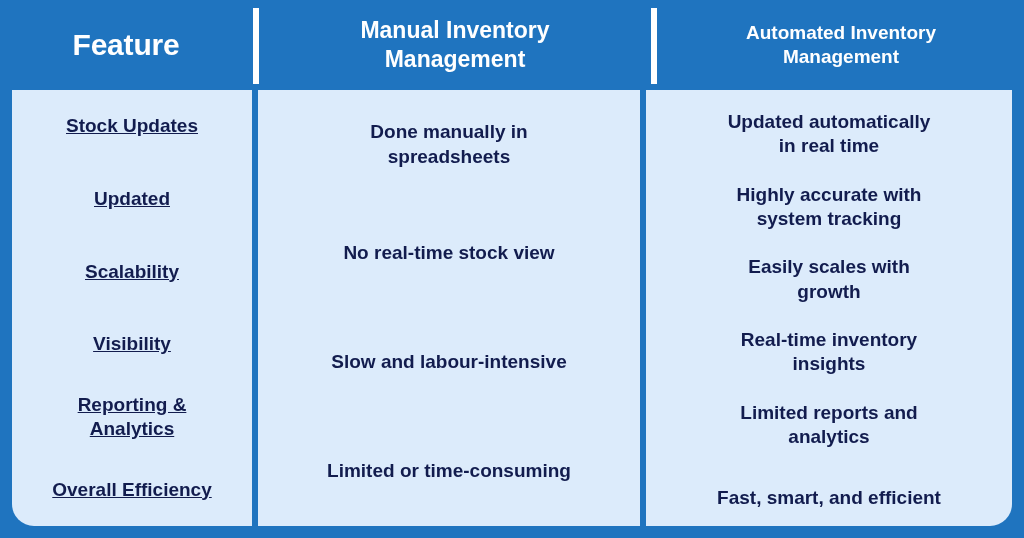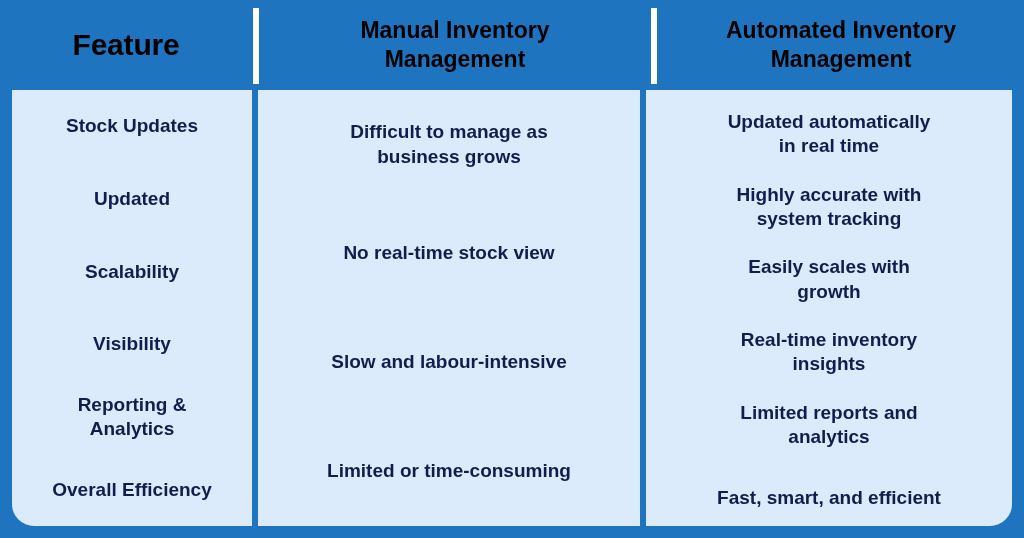--- a/index.html
+++ b/index.html
@@ -32,21 +32,21 @@
     height: 90px;
     flex: 0 0 90px;
     display: flex;
     background: #1f74bf;
   }
   .header-cell {
     display: flex;
     align-items: center;
     justify-content: center;
     text-align: center;
-    color: #000000;
+    color: #ffffff;
     box-sizing: border-box;
     padding: 0 10px;
   }
   .header-cell.col-feature {
     flex: 0 0 252px;
     font-size: 30px;
     font-weight: bold;
     letter-spacing: -0.2px;
   }
   .header-divider {
@@ -61,21 +61,21 @@
     margin: 8px 0 6px 0;
   }
   .header-cell.col-manual {
     flex: 0 0 390px;
     font-size: 23px;
     font-weight: bold;
     line-height: 1.28;
   }
   .header-cell.col-auto {
     flex: 1 1 auto;
-    font-size: 23px;
+    font-size: 19px;
     font-weight: bold;
     line-height: 1.28;
     border-radius: 15px;
   }
   .header-cell .hdr-line { display: block; }
 
   
   .table-body-frame {
     flex: 1 1 auto;
     box-sizing: border-box;
@@ -113,21 +113,21 @@
     display: flex;
     align-items: center;
     justify-content: center;
     text-align: center;
     color: #121c4e;
     font-weight: bold;
     line-height: 1.28;
     box-sizing: border-box;
     padding: 0 8px;
   }
-  .col-feature .cell { font-size: 19px; }
+  .col-feature .cell { font-size: 19px; text-decoration: underline; }
   .col-manual  .cell { font-size: 19px; }
   .col-auto    .cell { font-size: 19px; margin-top: 16px; }
 
   .cell .cell-line { display: block; }
 </style>
 </head>
 <body>
 
 <div class="comparison-table">
 
@@ -195,22 +195,22 @@
             <span class="cell-line">Overall Efficiency</span>
           </div>
         </div>
       </div>
 
       <div class="body-divider"></div>
 
       <div class="body-col col-manual">
         <div class="cell">
           <div>
-            <span class="cell-line">Difficult to manage as</span>
-            <span class="cell-line">business grows</span>
+            <span class="cell-line">Done manually in</span>
+            <span class="cell-line">spreadsheets</span>
           </div>
         </div>
         <div class="cell">
           <div>
             <span class="cell-line">No real-time stock view</span>
           </div>
         </div>
         <div class="cell">
           <div>
             <span class="cell-line">Slow and labour-intensive</span>

